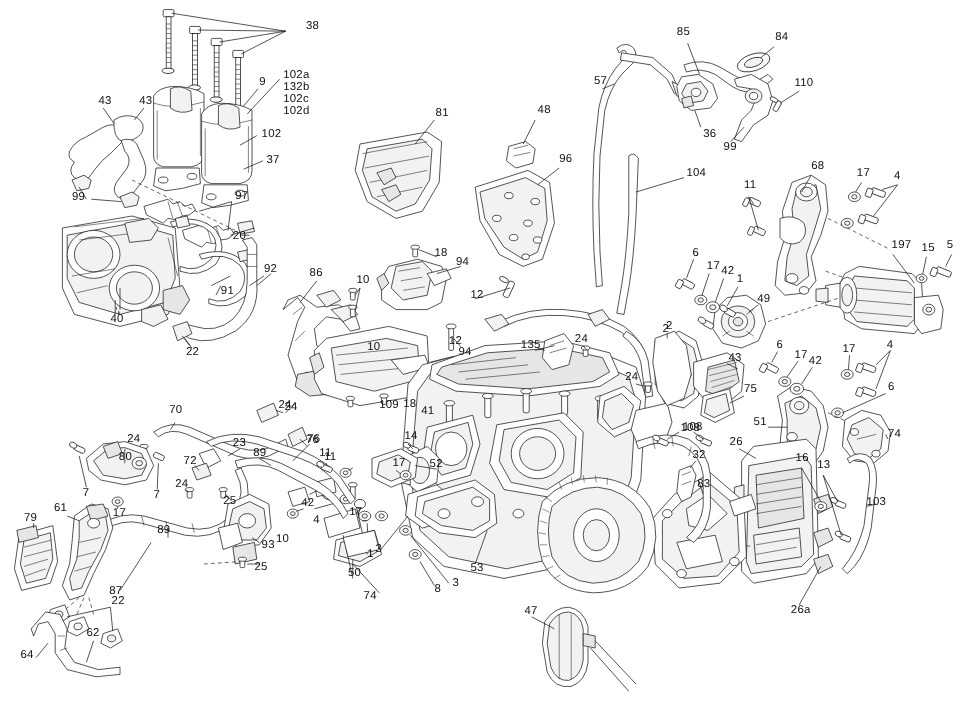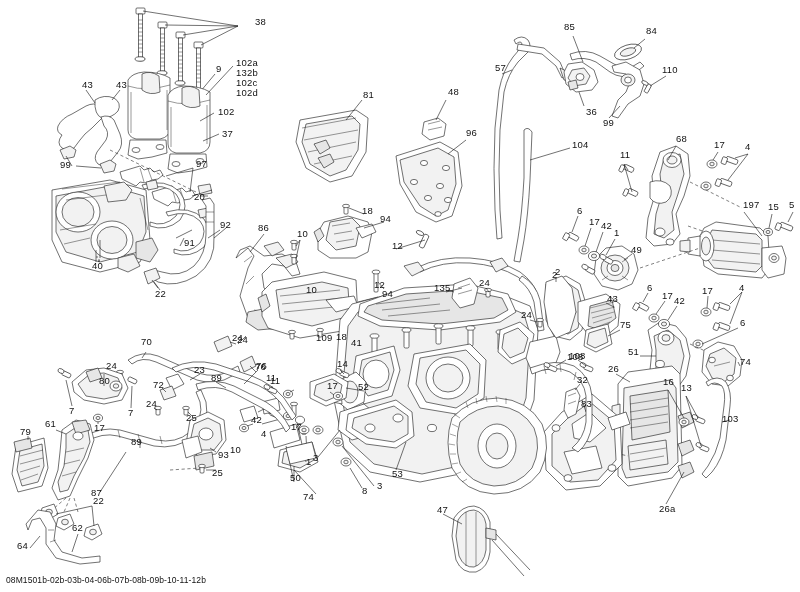--- a/index.html
+++ b/index.html
@@ -983,14 +983,13 @@
   <div class="lbl" style="left:722px;top:414px">103</div>
   <div class="lbl" style="left:659px;top:504px">26a</div>
   <div class="lbl" style="left:434px;top:283px">135</div>
   <div class="lbl" style="left:479px;top:278px">24</div>
   <div class="lbl" style="left:521px;top:310px">24</div>
   <div class="lbl" style="left:555px;top:267px">2</div>
   <div class="lbl" style="left:569px;top:351px">108</div>
   <div class="lbl" style="left:266px;top:373px">11</div>
   <div class="lbl" style="left:256px;top:361px">76</div>
 
-  <div id="footer">08M1501b-02b-03b-04-06b-07b-08b-09b-10-11-12b</div>
 </div>
 
 </body></html>

